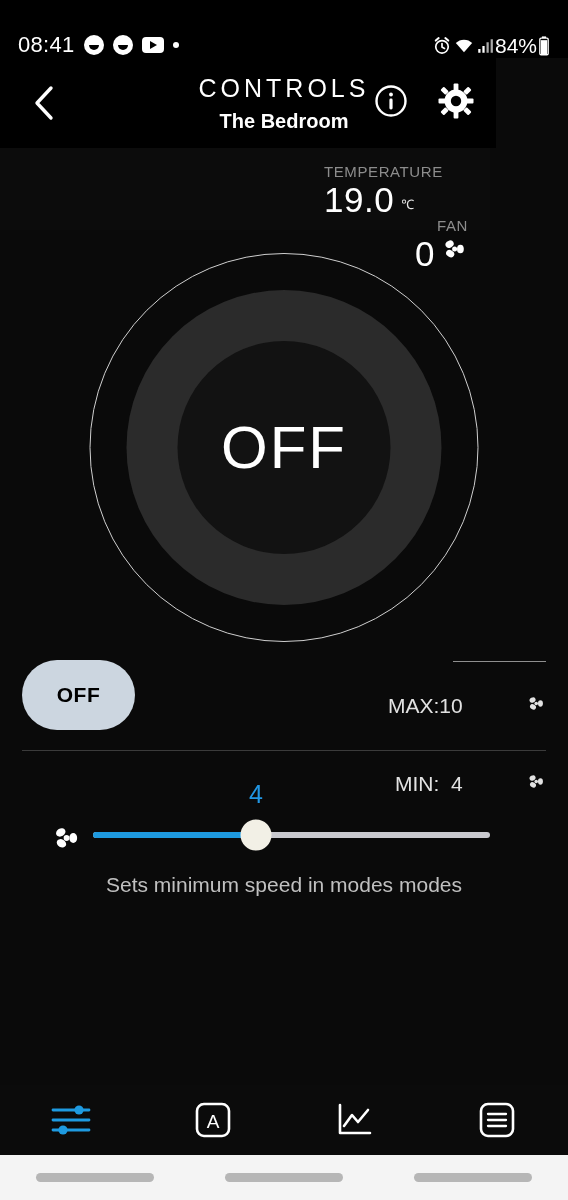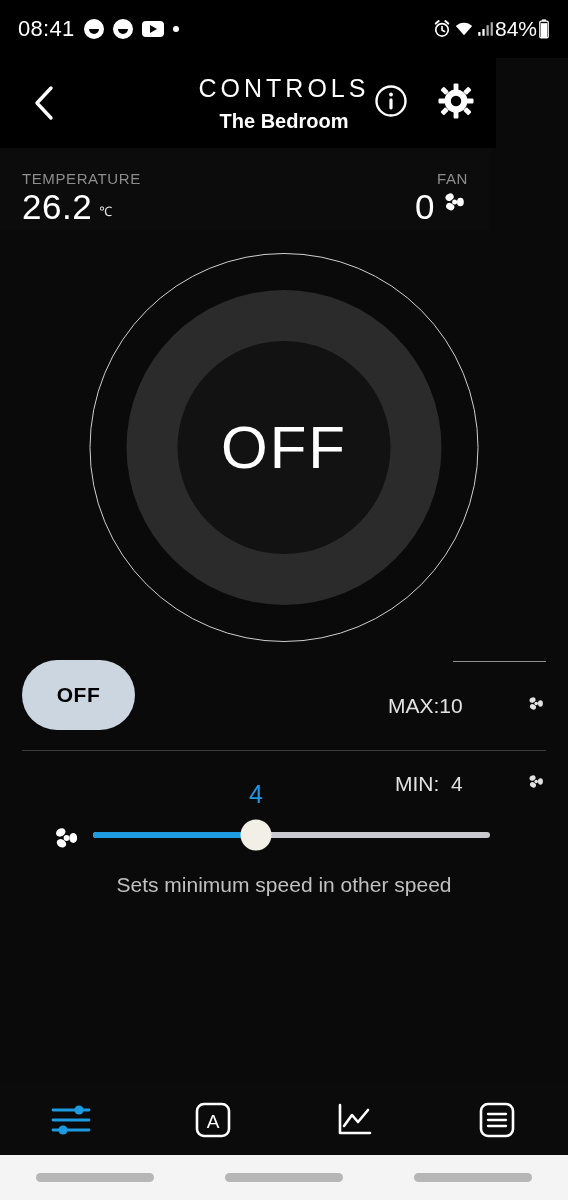--- a/index.html
+++ b/index.html
@@ -7,21 +7,21 @@
     width:568px; height:1200px;
     background:#000;
     font-family:"Liberation Sans", sans-serif;
     overflow:hidden;
   }
   .screen { position:relative; width:568px; height:1200px; background:#0a0a0a; }
 
   
   .statusbar {
     position:absolute; top:0; left:0; width:568px; height:58px;
-    background:#000; display:flex; align-items:center;
+    background:#000; display:flex; align-items:flex-end;
     padding:0 18px;
   }
   .sb-left { display:flex; align-items:center; gap:9px; }
   .sb-time { color:#fff; font-size:22px; letter-spacing:.3px; }
   .sb-right { margin-left:auto; display:flex; align-items:center; gap:1px; }
   .sb-batt-text { color:#fff; font-size:21px; }
   .smiley {
     width:20px; height:20px; border-radius:50%; background:#fff;
     position:relative;
   }
@@ -45,21 +45,21 @@
   }
   .back-btn { width:44px; height:44px; display:flex; align-items:center; justify-content:center; }
   .titles { position:absolute; left:0; width:568px; text-align:center; pointer-events:none; }
   .title-main { color:#fff; font-size:25px; letter-spacing:4px; font-weight:500; }
   .title-sub { color:#ffffff; font-size:20px; font-weight:700; margin-top:7px; }
   .hdr-icons { margin-left:auto; display:flex; align-items:center; gap:30px; z-index:2; }
 
   
   .stats {
     position:absolute; top:148px; left:0; width:490px; height:82px;
-    background:#0c0c0c; display:flex; align-items:center; padding:15px 22px 0 22px;
+    background:#0c0c0c; display:flex; align-items:flex-end; padding:15px 22px 0 22px;flex-direction:column;
   }
   .stat { display:flex; flex-direction:column; }
   .stat-label { color:#8d8d8d; font-size:15px; letter-spacing:.6px; }
   .stat-row { display:flex; align-items:flex-end; gap:7px; margin-top:2px; }
   .stat-val { color:#fff; font-size:35px; font-weight:300; line-height:1; letter-spacing:.5px; }
   .stat-unit { color:#e6e6e6; font-size:13px; padding-bottom:4px; }
   .st-temp { width:144px; }
   .st-hum  { width:136px; }
   .st-vpd  { width:160px; }
   .st-fan  { margin-left:auto; align-items:flex-end; }
@@ -215,21 +215,21 @@
           <circle cx="18" cy="18" r="5.2" fill="#000"></circle>
         </svg>
       </span>
     </div>
   </div>
 
   <div class="stats">
     <div class="stat st-temp">
       <span class="stat-label">TEMPERATURE</span>
       <span class="stat-row">
-        <span class="stat-val">26.2</span>
+        <span class="stat-val">19.0</span>
         <span class="stat-unit">℃</span>
       </span>
     </div>
     <div class="stat st-fan">
       <span class="stat-label">FAN</span>
       <span class="stat-row">
         <span class="stat-val">0</span>
         <span style="padding-bottom:5px">
           <svg width="26" height="26" viewBox="0 0 26 26">
             <g fill="#fff">
@@ -295,21 +295,21 @@
           <ellipse cx="7.6" cy="8.2" rx="4.3" ry="3.4" transform="rotate(-30 7.6 8.2)"></ellipse>
           <ellipse cx="8.2" cy="17.6" rx="4.3" ry="3.4" transform="rotate(30 8.2 17.6)"></ellipse>
           <ellipse cx="18.4" cy="13" rx="4.3" ry="3.4" transform="rotate(90 18.4 13)"></ellipse>
           <circle cx="12.6" cy="13" r="2.5"></circle>
         </g>
       </svg>
     </div>
     <div class="track-bg"></div>
     <div class="track-fill"></div>
     <div class="thumb"></div>
-    <div class="slider-caption">Sets minimum speed in other speed</div>
+    <div class="slider-caption">Sets minimum speed in modes modes</div>
   </div>
 
   <div class="bottom-nav">
     <div class="nav-item">
       <svg width="44" height="36" viewBox="0 0 44 36">
         <g stroke="#1e9ae0" stroke-width="2.8" stroke-linecap="round">
           <line x1="4" y1="8" x2="40" y2="8"></line>
           <line x1="4" y1="18" x2="40" y2="18"></line>
           <line x1="4" y1="28" x2="40" y2="28"></line>
         </g>

